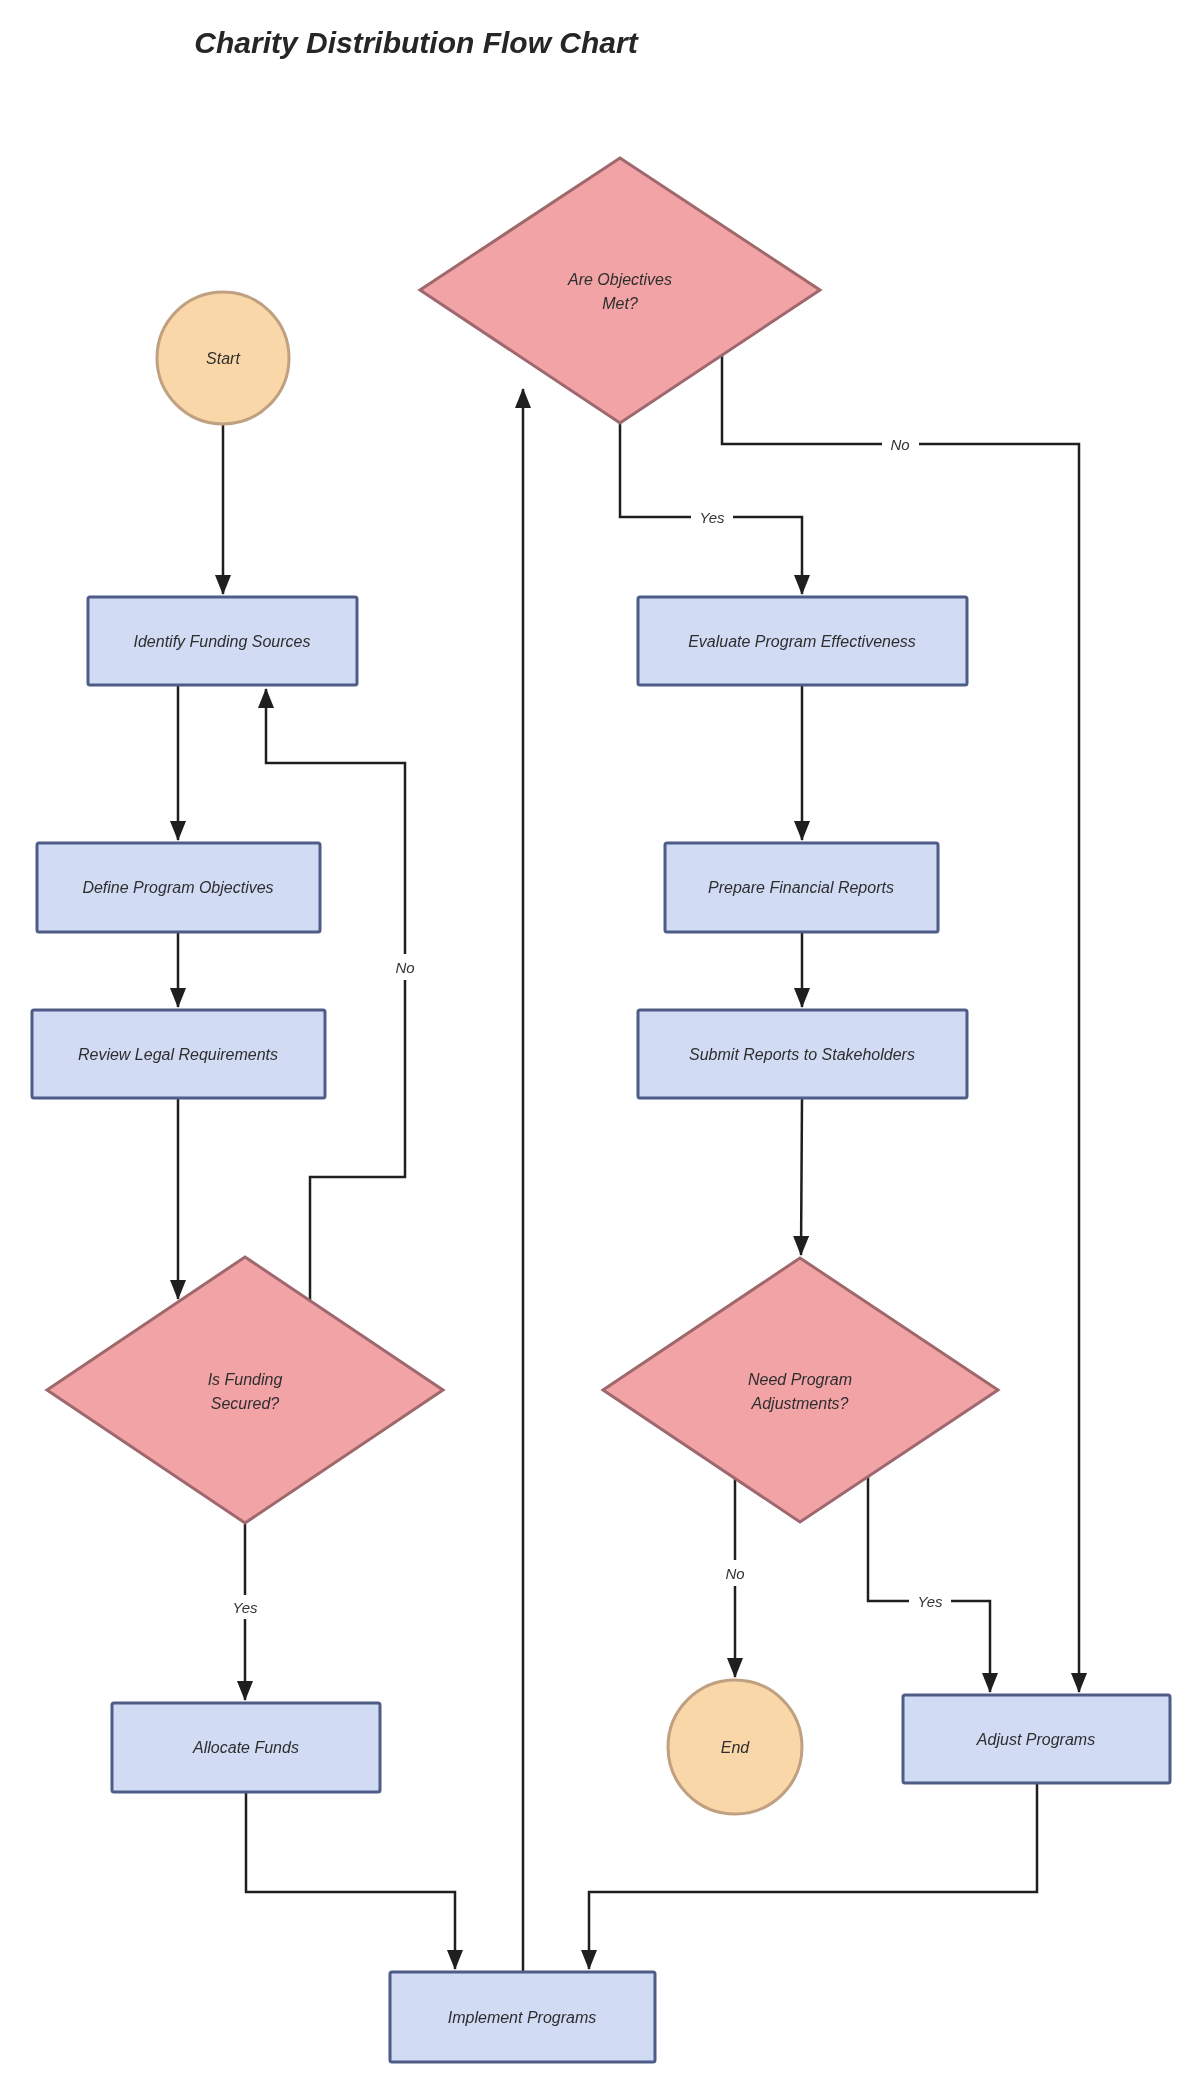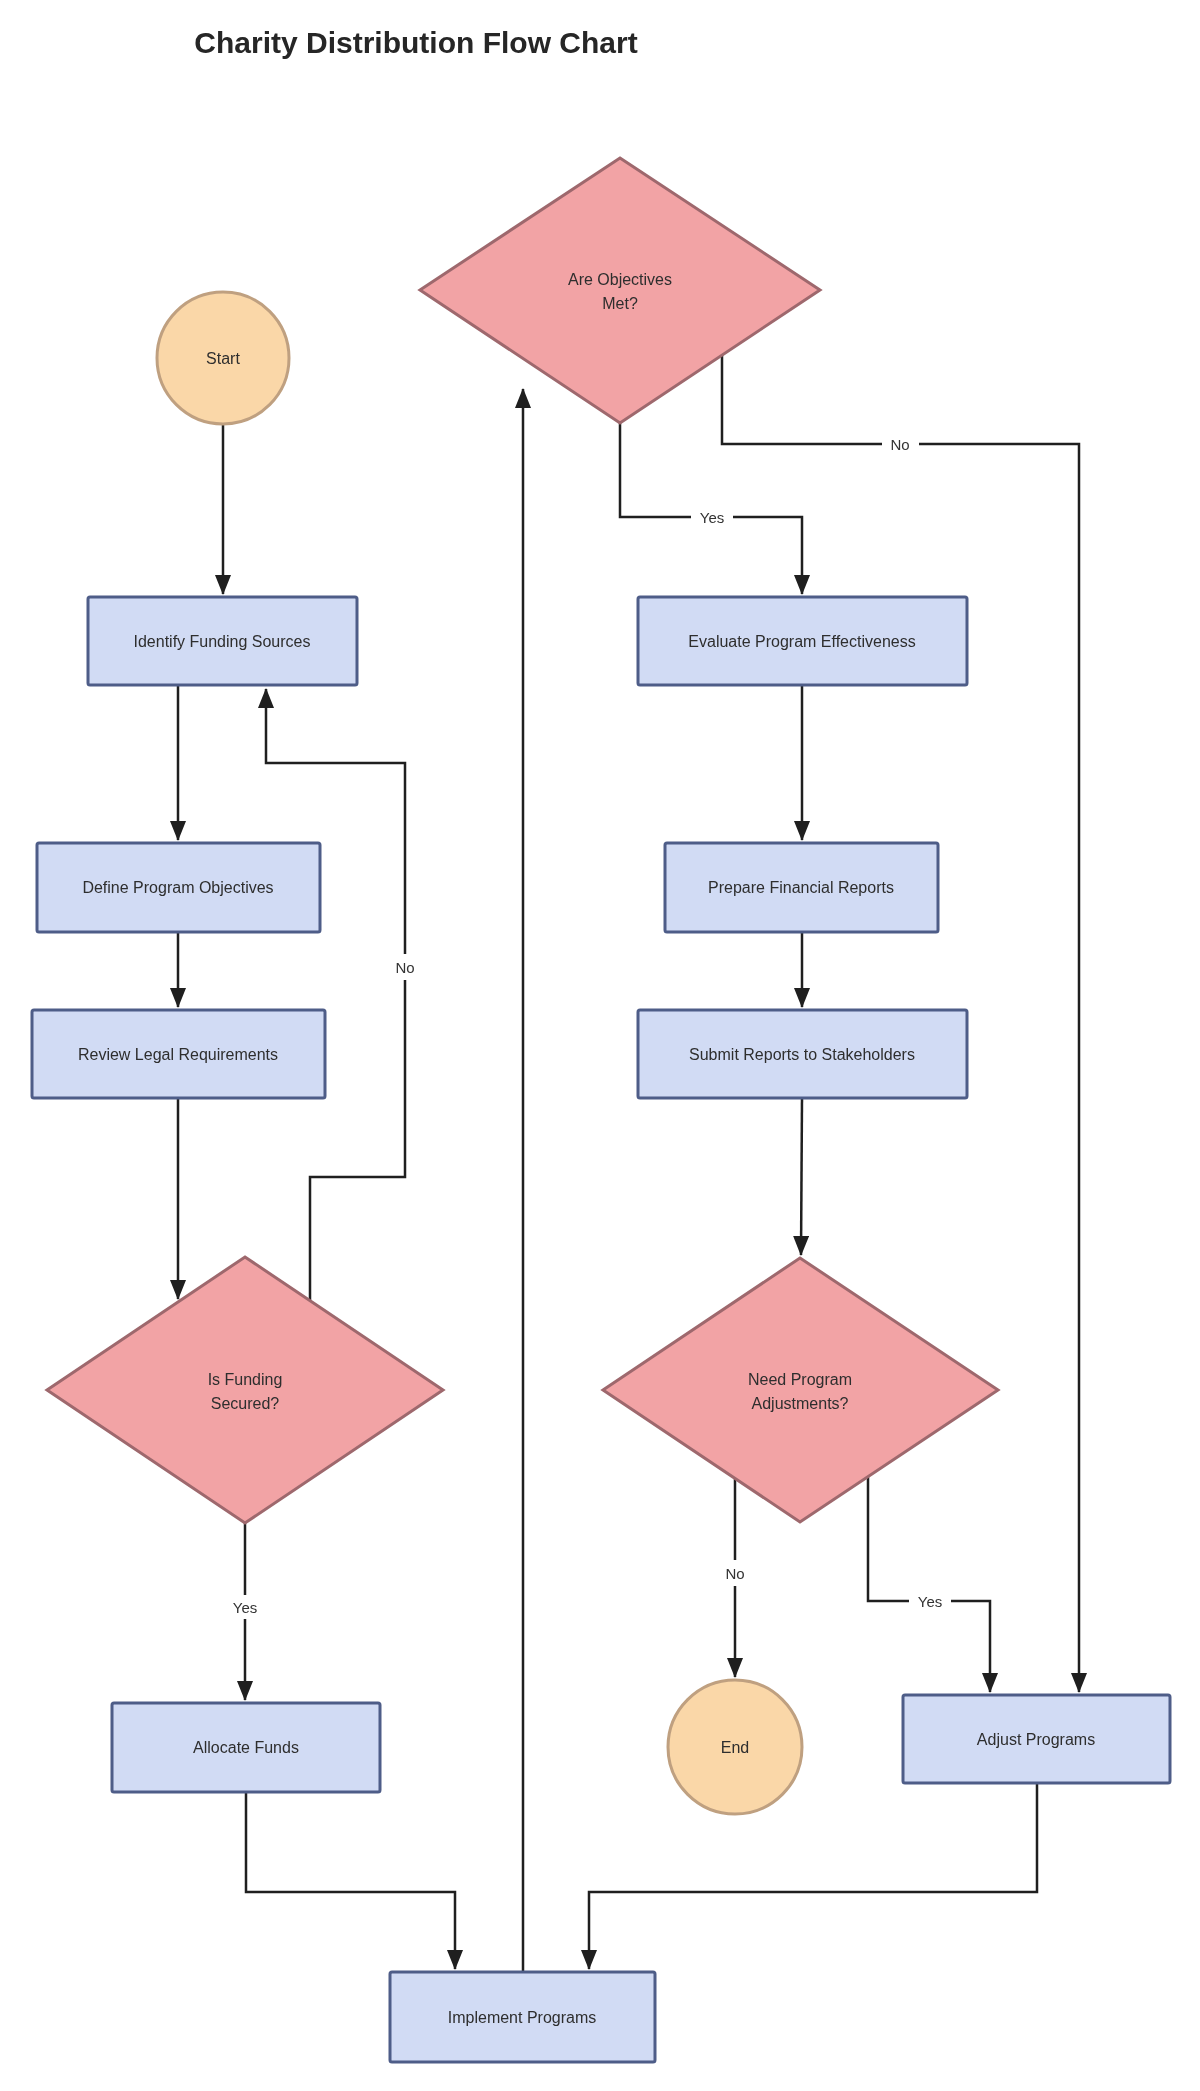--- a/index.html
+++ b/index.html
@@ -6,20 +6,21 @@
     margin: 0;
     padding: 0;
     background: #ffffff;
   }
   .page {
     position: relative;
     width: 1020px;
     height: 2091px;
     background: var(--canvas, #ffffff);
     font-family: "Liberation Sans", sans-serif;
+    font-style: italic;
   }
   svg { display: block; }
   .chart-title {
     font-family: "Liberation Sans", sans-serif;
     font-size: 30px;
     font-weight: bold;
     fill: var(--title-color, #262626);
     text-anchor: middle;
     dominant-baseline: central;
   }

